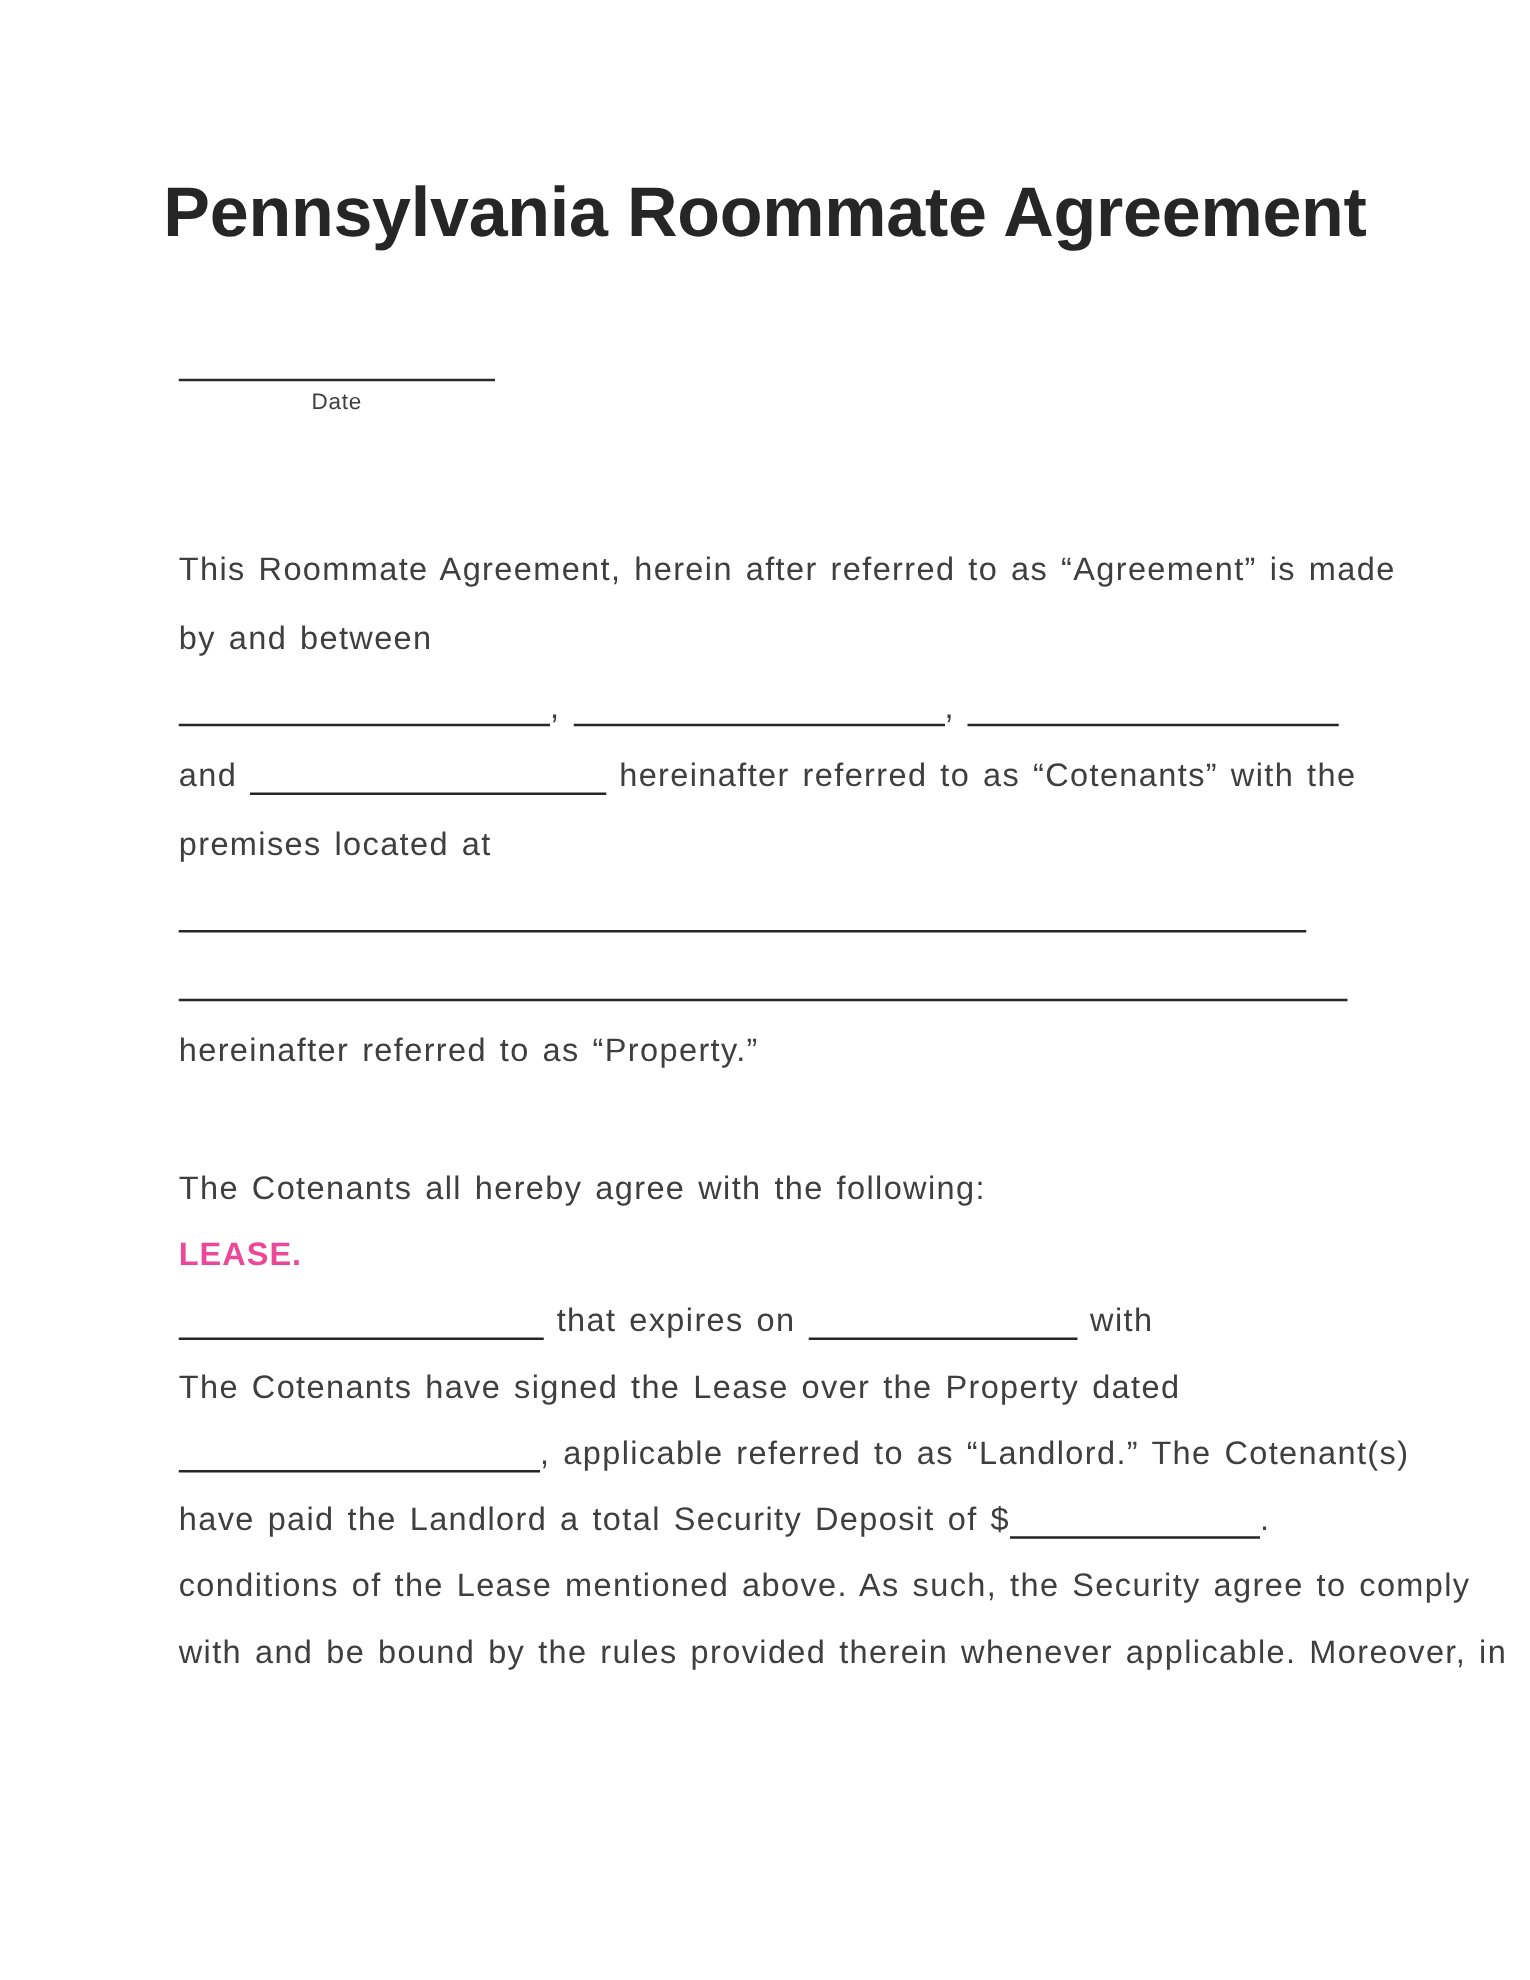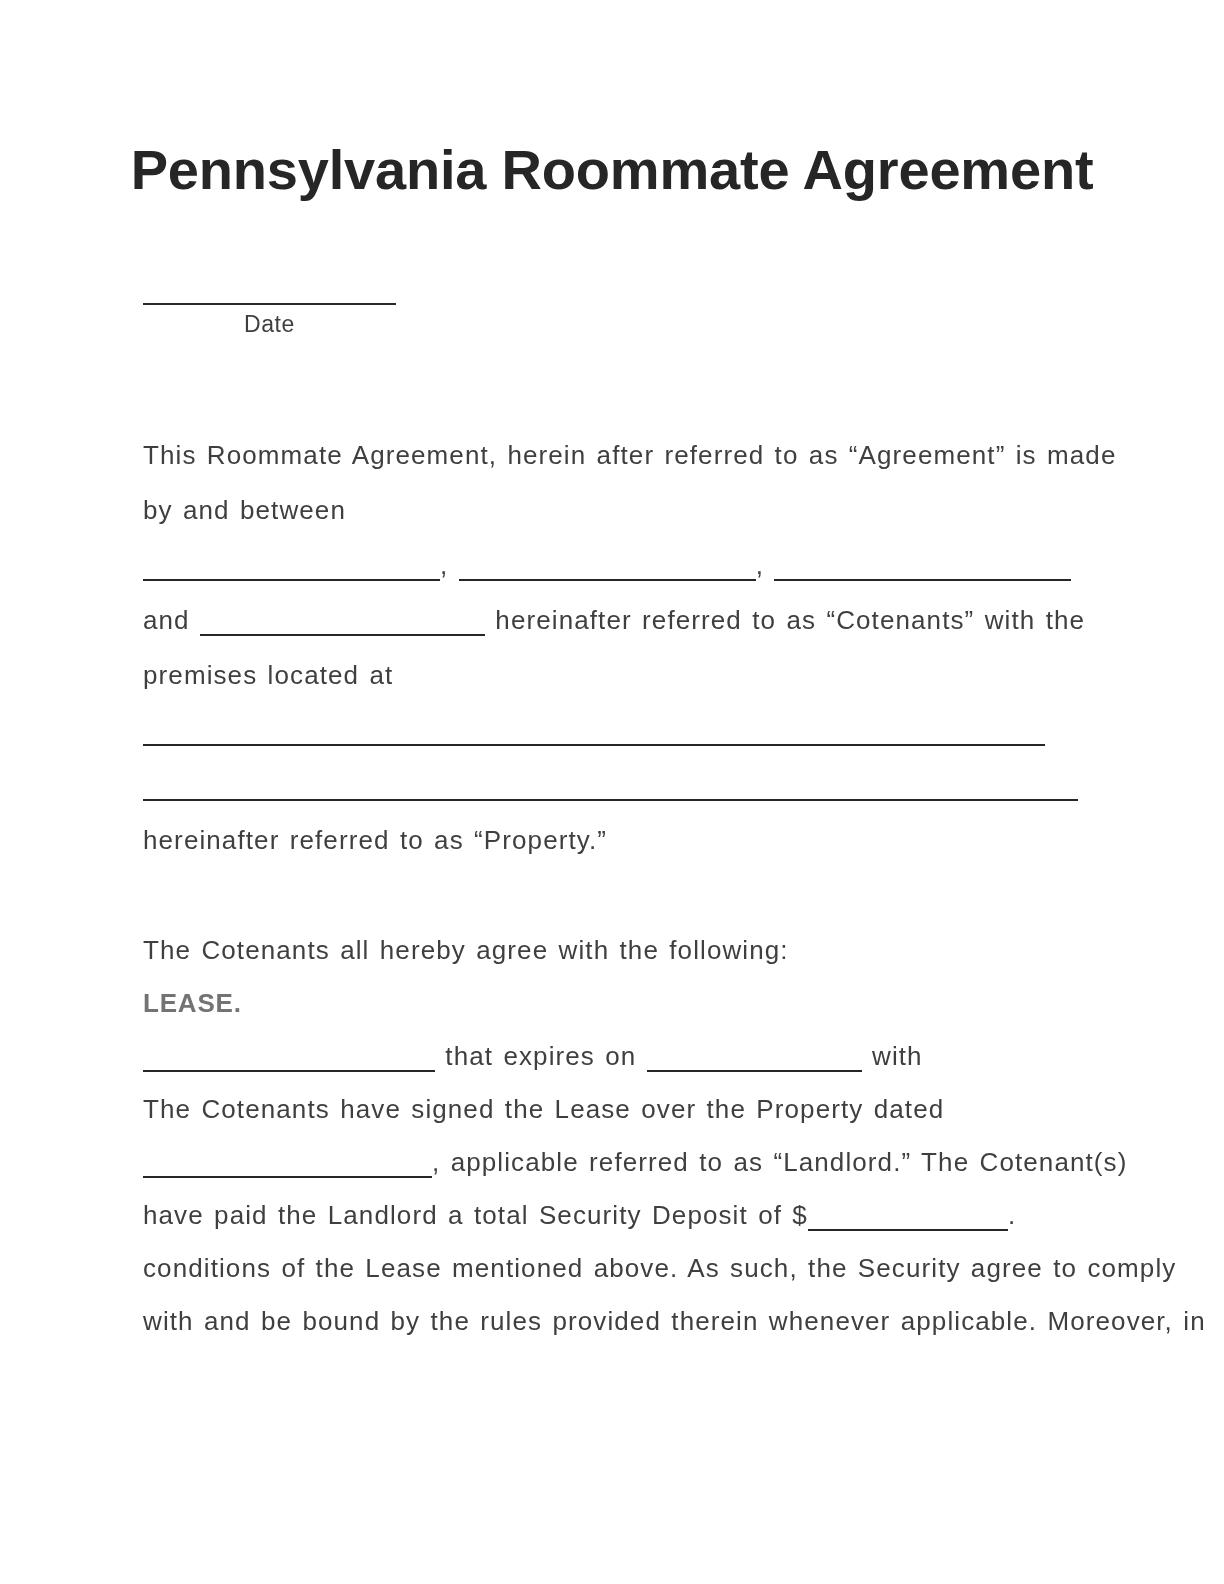--- a/index.html
+++ b/index.html
@@ -14,21 +14,21 @@
     text-align:center;font-size:56px;font-weight:700;color:#262626;
     letter-spacing:-0.2px;line-height:1.1;
   }
 
   .date-line{
     position:absolute;left:143px;top:303px;width:253px;height:0;
     border-bottom:2px solid #2b2b2b;
   }
   .date-label{
     position:absolute;left:143px;top:311px;width:253px;text-align:center;
-    font-size:23px;letter-spacing:0.6px;color:#3f3f3f;
+    font-size:18px;letter-spacing:0.6px;color:#3f3f3f;
   }
 
   .sec{
     position:absolute;left:143px;width:938px;
     font-size:26px;letter-spacing:1.1px;word-spacing:2px;color:#3f3f3f;
   }
   .sec1{top:428px;line-height:55px;}
   .sec2{top:924px;line-height:53px;}
   .line{white-space:nowrap;}
 
@@ -40,21 +40,21 @@
   .w-name2{width:297px;}
   .w-name3{width:297px;}
   .w-and{width:285px;}
   .w-addr1{width:902px;}
   .w-addr2{width:935px;}
   .w-leasedate{width:292px;}
   .w-expire{width:215px;}
   .w-landlord{width:289px;}
   .w-deposit{width:200px;}
 
-  .heading{font-weight:700;color:#737373;letter-spacing:0.8px;}
+  .heading{font-weight:700;color:#ec4899;letter-spacing:0.8px;}
 </style>
 </head>
 <body>
 
 <div class="page">
 
   <h1 class="title">Pennsylvania Roommate Agreement</h1>
 
   <div class="date-line"></div>
   <div class="date-label">Date</div>

